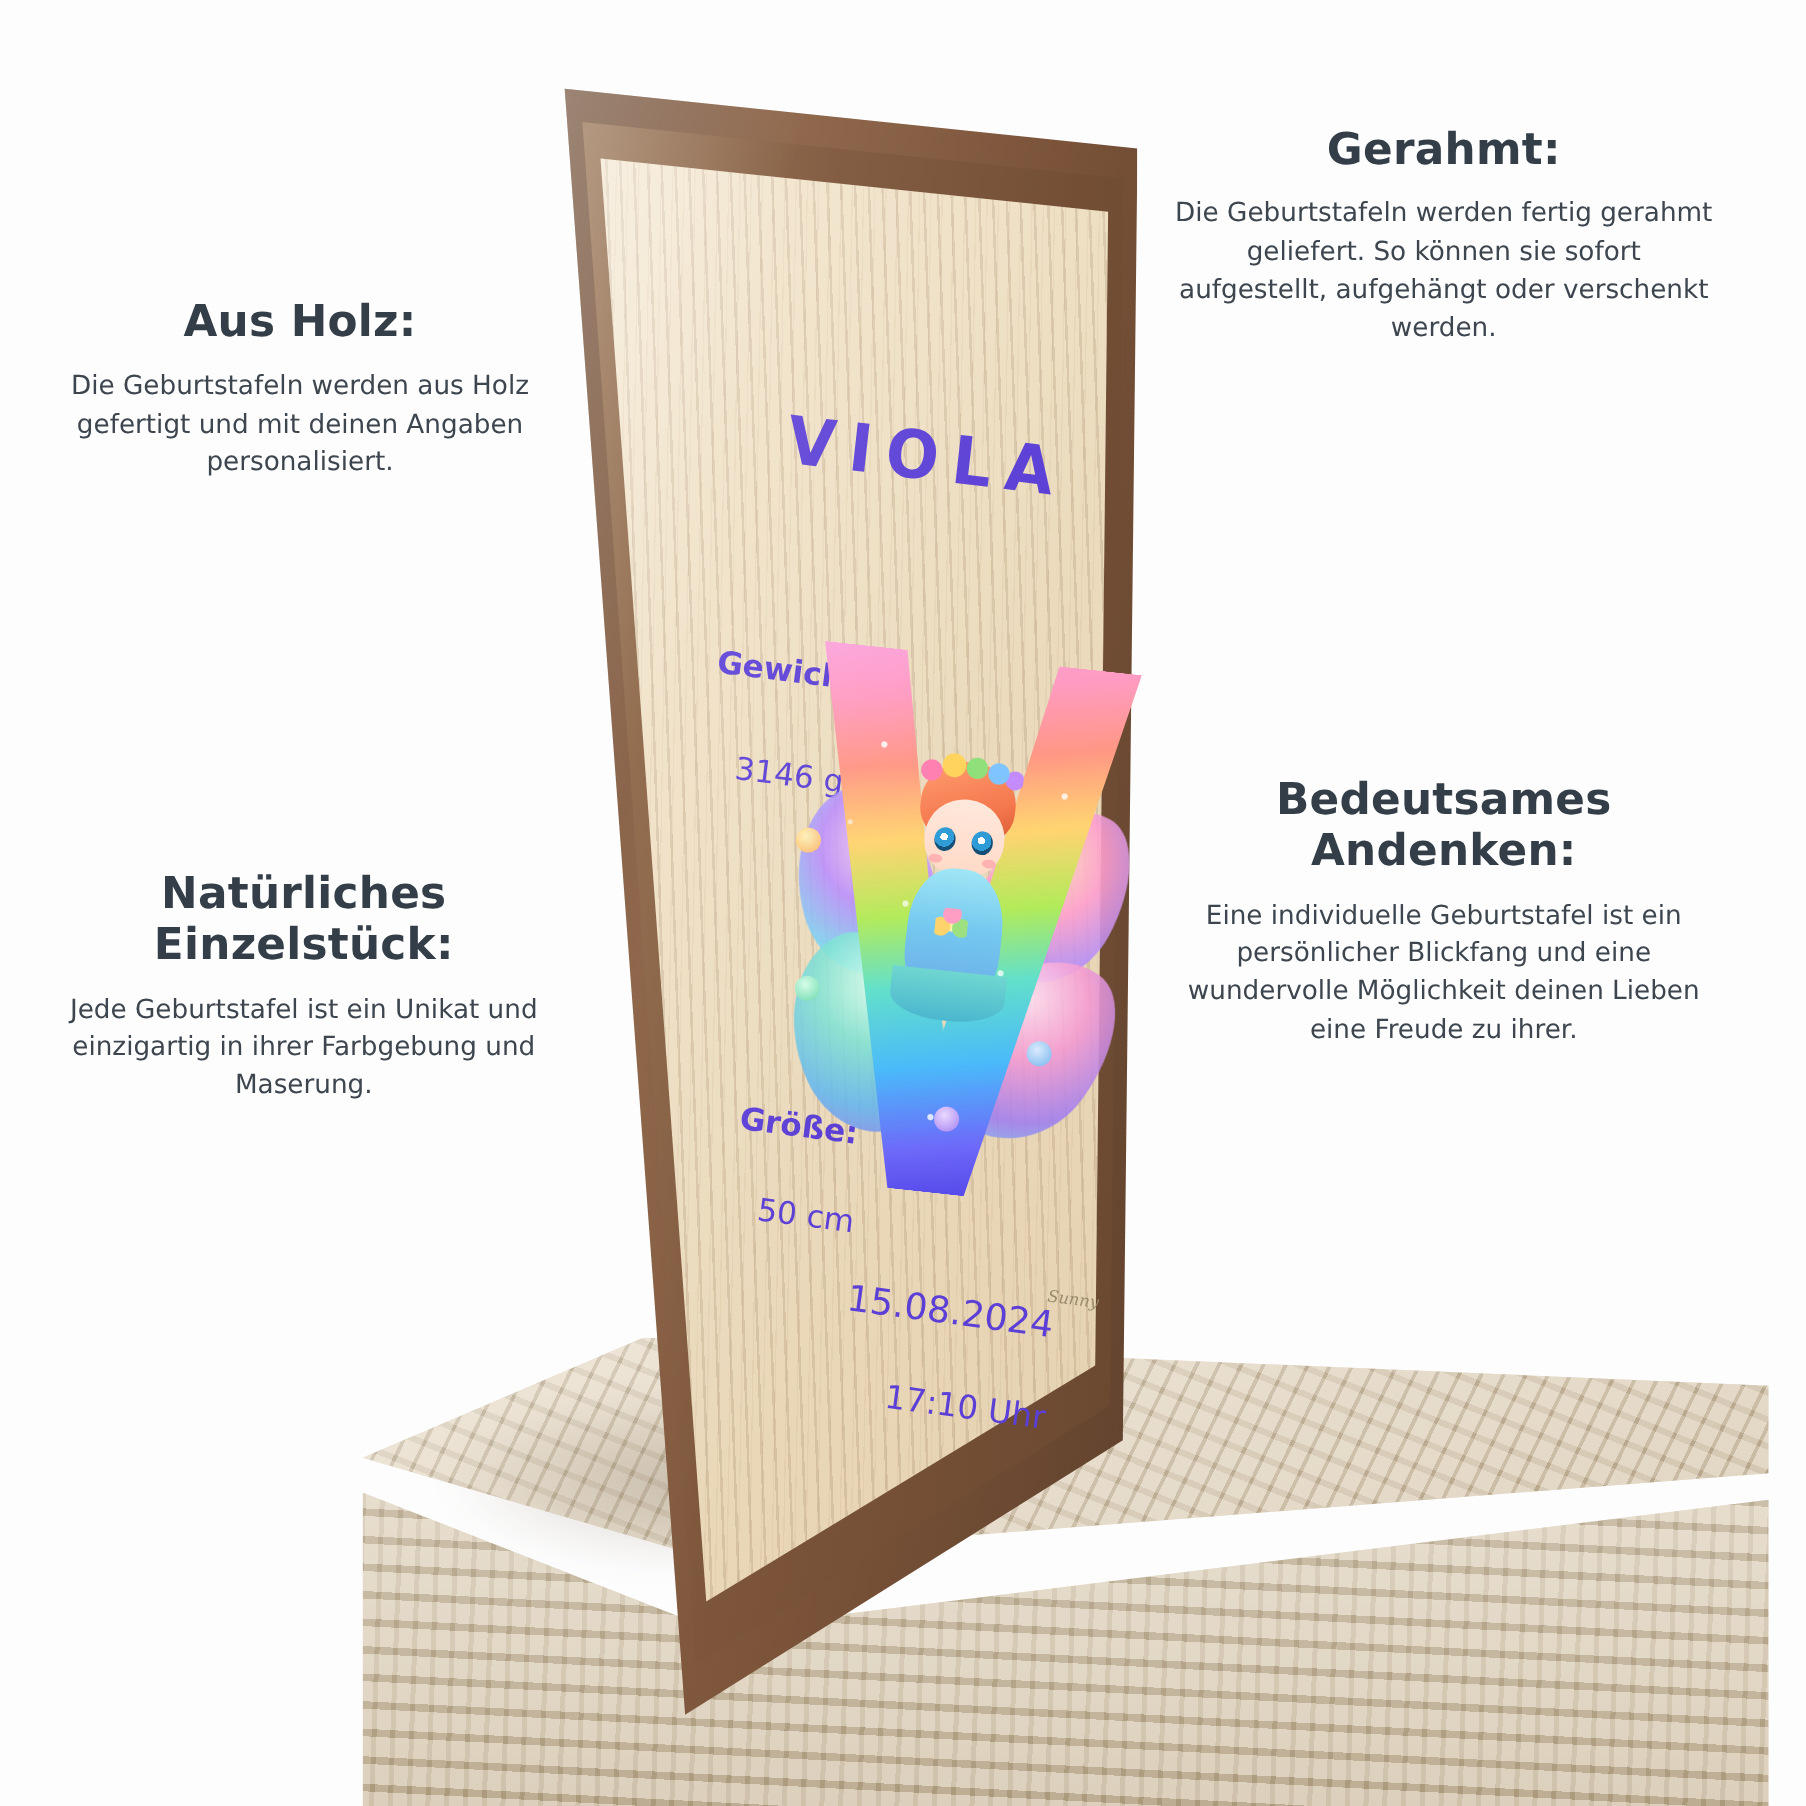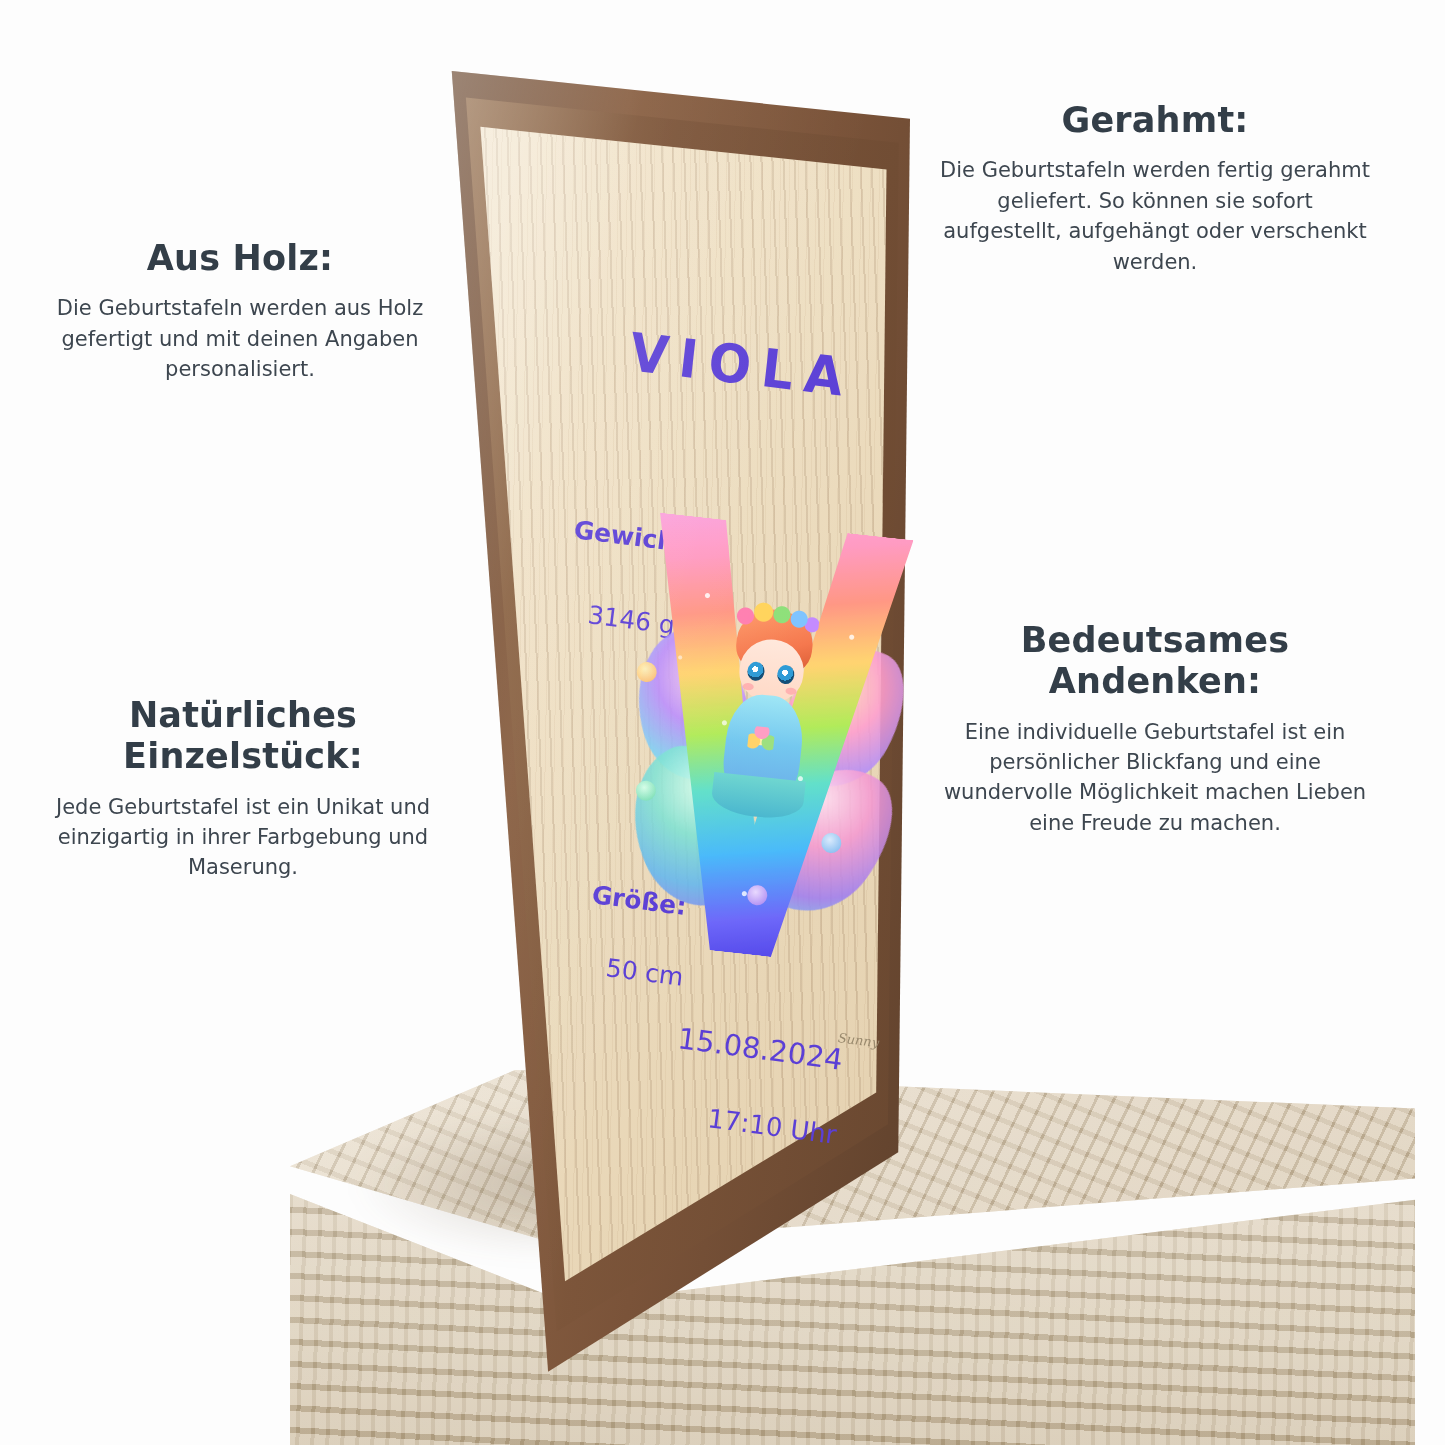--- a/index.html
+++ b/index.html
@@ -423,16 +423,16 @@
     <p>Die Geburtstafeln werden aus Holz gefertigt und mit deinen Angaben personalisiert.</p>
   </div>
 
   <div class="feature" id="feature-rahmen">
     <h2>Gerahmt:</h2>
     <p>Die Geburtstafeln werden fertig gerahmt geliefert. So können sie sofort aufgestellt, aufgehängt oder verschenkt werden.</p>
   </div>
 
   <div class="feature" id="feature-anden">
     <h2>Bedeutsames Andenken:</h2>
-    <p>Eine individuelle Geburtstafel ist ein persönlicher Blickfang und eine wundervolle Möglichkeit machen Lieben eine Freude zu machen.</p>
+    <p>Eine individuelle Geburtstafel ist ein persönlicher Blickfang und eine wundervolle Möglichkeit deinen Lieben eine Freude zu ihrer.</p>
   </div>
 
 </div>
 
 </body></html>

